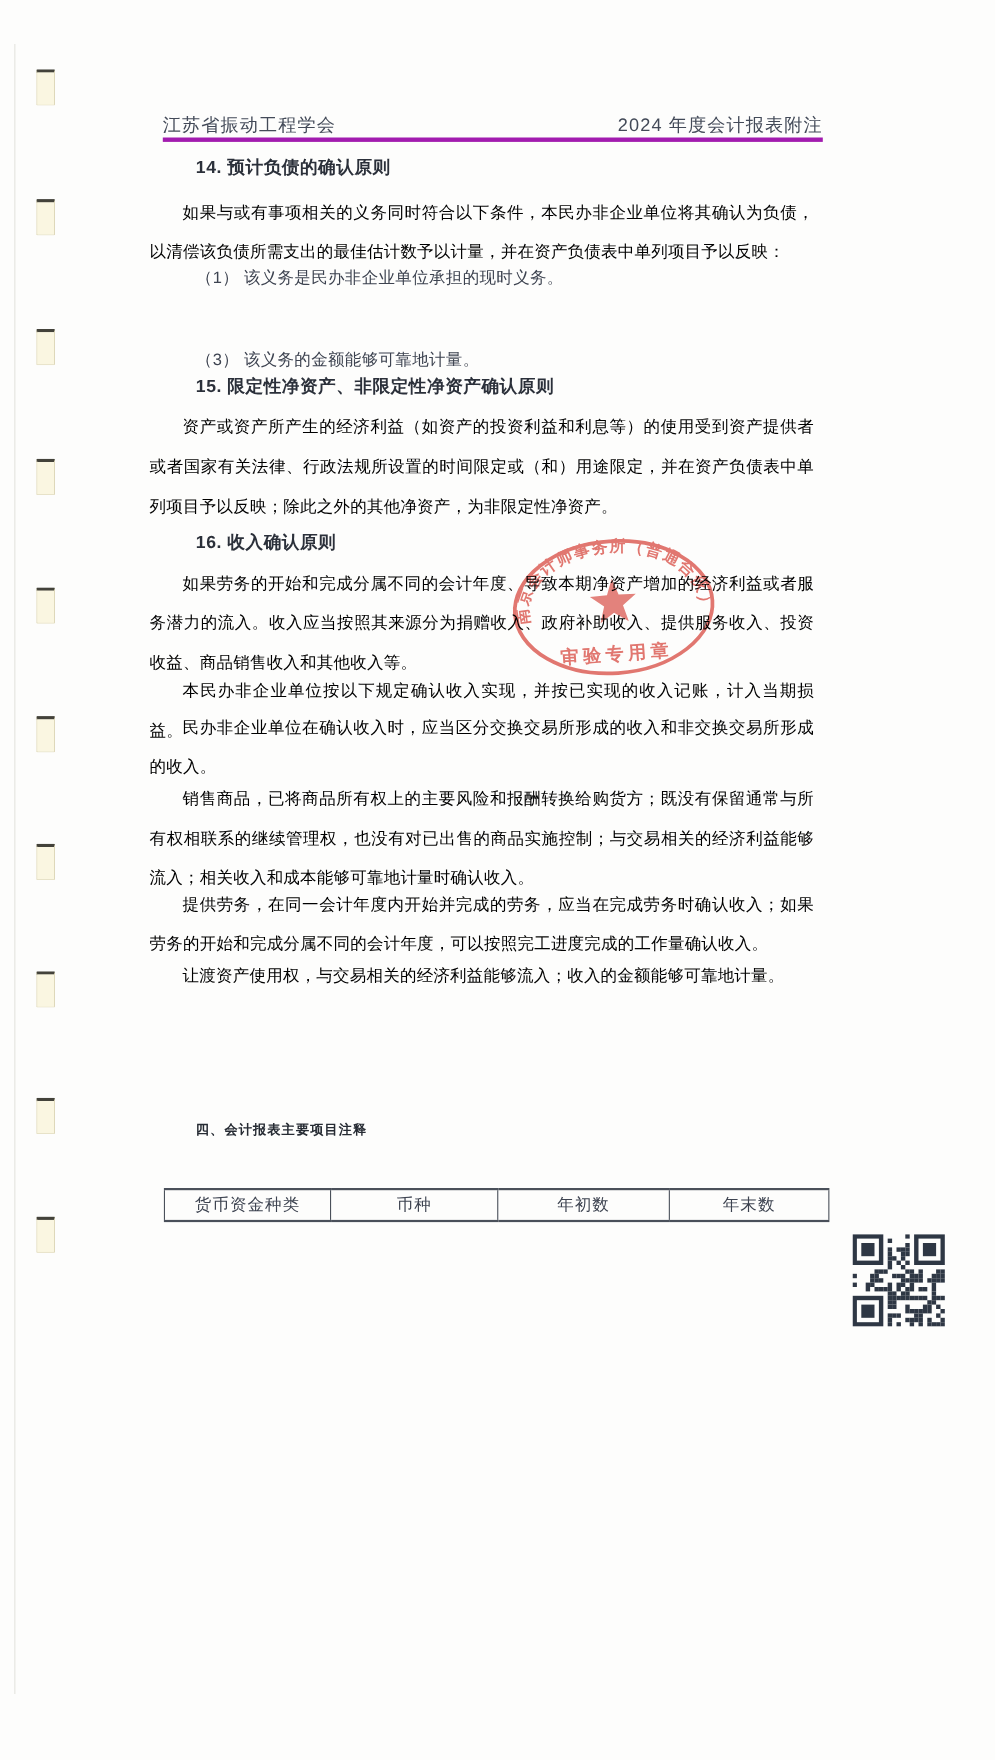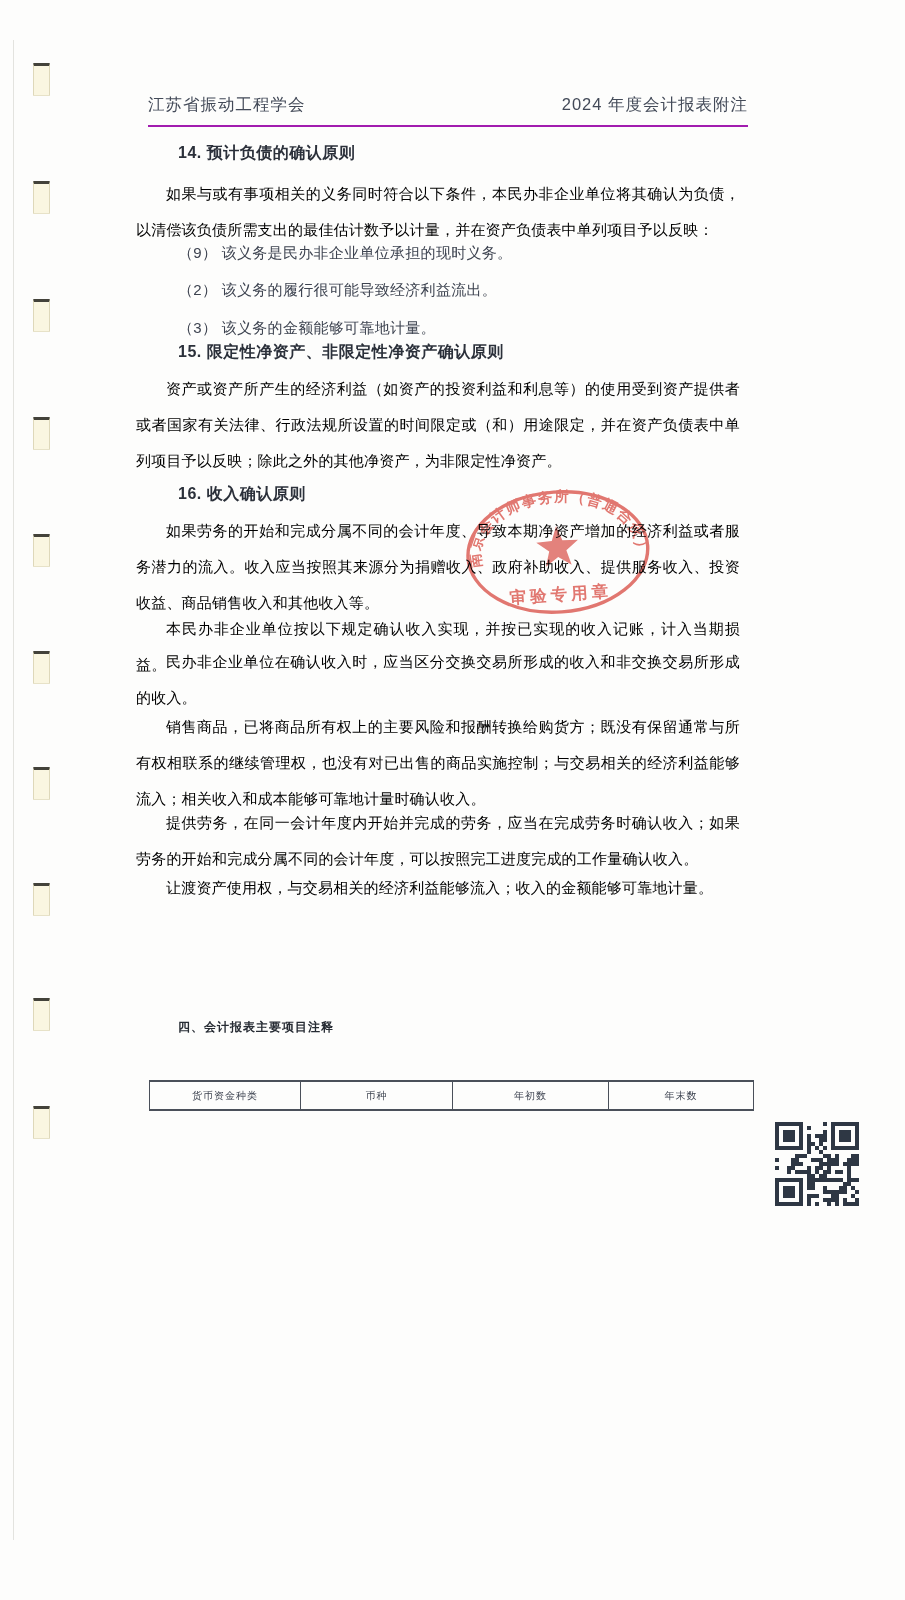--- a/index.html
+++ b/index.html
@@ -15,22 +15,22 @@
   .edge-line{position:absolute;left:13px;top:40px;width:1px;height:1500px;background:#e3e3df;}
   .hole{
     position:absolute;left:33px;width:15px;height:29px;
     background:#faf6e1;
     border-left:1px solid #ded8ba;border-right:1px solid #ded8ba;border-bottom:1px solid #e7e2c8;
     border-top:3px solid #43423a;border-radius:1px;
   }
   
   .header{
     position:absolute;left:148px;top:94px;width:600px;height:31px;
-    display:flex;justify-content:space-between;align-items:flex-start;
-    border-bottom:2px solid #a21caf;
+    display:flex;justify-content:space-between;align-items:flex-end;
+    border-bottom:4px solid #a21caf;
     font-size:16.5px;color:#434a58;letter-spacing:1px;
   }
   
   .para{
     position:absolute;left:136px;width:604px;
     font-size:15px;line-height:36px;letter-spacing:0.2px;
     text-align:justify;color:#000000;margin:0;
   }
   .indent{text-indent:30px;}
   .sec-title{
@@ -47,21 +47,21 @@
     position:absolute;left:178px;width:600px;
     font-size:17px;font-weight:bold;color:#262b33;line-height:24px;margin:0;letter-spacing:0.5px;
   }
   
   table.money{
     position:absolute;left:149px;top:1080px;width:604px;
     border-collapse:collapse;table-layout:fixed;
   }
   table.money th{
     border:1.6px solid #4a505a;border-top-width:2.2px;border-bottom-width:2.2px;
-    height:27px;font-size:10px;font-weight:normal;color:#3d4350;
+    height:27px;font-size:15px;font-weight:normal;color:#3d4350;
     text-align:center;letter-spacing:1px;padding:0;
   }
   
   .stamp{
     position:absolute;left:463px;top:489px;width:190px;height:130px;
     transform:rotate(-4deg);
     opacity:0.82;mix-blend-mode:multiply;pointer-events:none;
   }
   
   .qr{position:absolute;left:775px;top:1122px;width:84px;height:84px;}
@@ -84,22 +84,21 @@
   <div class="hole" style="top:998px"></div>
   <div class="hole" style="top:1106px"></div>
 
   <div class="header">
     <span>江苏省振动工程学会</span>
     <span>2024 年度会计报表附注</span>
   </div>
 
   <p class="sec-title" style="top:136px">14. 预计负债的确认原则</p>
   <p class="para indent" style="top:176px">如果与或有事项相关的义务同时符合以下条件，本民办非企业单位将其确认为负债，以清偿该负债所需支出的最佳估计数予以计量，并在资产负债表中单列项目予以反映：</p>
-  <p class="item" style="top:236px">（9） 该义务是民办非企业单位承担的现时义务。</p>
-  <p class="item" style="top:273px">（2） 该义务的履行很可能导致经济利益流出。</p>
+  <p class="item" style="top:236px">（1） 该义务是民办非企业单位承担的现时义务。</p>
   <p class="item" style="top:311px">（3） 该义务的金额能够可靠地计量。</p>
 
   <p class="sec-title" style="top:335px">15. 限定性净资产、非限定性净资产确认原则</p>
   <p class="para indent" style="top:371px">资产或资产所产生的经济利益（如资产的投资利益和利息等）的使用受到资产提供者或者国家有关法律、行政法规所设置的时间限定或（和）用途限定，并在资产负债表中单列项目予以反映；除此之外的其他净资产，为非限定性净资产。</p>
 
   <p class="sec-title" style="top:477px">16. 收入确认原则</p>
   <p class="para indent" style="top:513px">如果劳务的开始和完成分属不同的会计年度、导致本期净资产增加的经济利益或者服务潜力的流入。收入应当按照其来源分为捐赠收入、政府补助收入、提供服务收入、投资收益、商品销售收入和其他收入等。</p>
   <p class="para indent" style="top:611px">本民办非企业单位按以下规定确认收入实现，并按已实现的收入记账，计入当期损益。</p>
   <p class="para indent" style="top:644px">民办非企业单位在确认收入时，应当区分交换交易所形成的收入和非交换交易所形成的收入。</p>
   <p class="para indent" style="top:709px">销售商品，已将商品所有权上的主要风险和报酬转换给购货方；既没有保留通常与所有权相联系的继续管理权，也没有对已出售的商品实施控制；与交易相关的经济利益能够流入；相关收入和成本能够可靠地计量时确认收入。</p>

